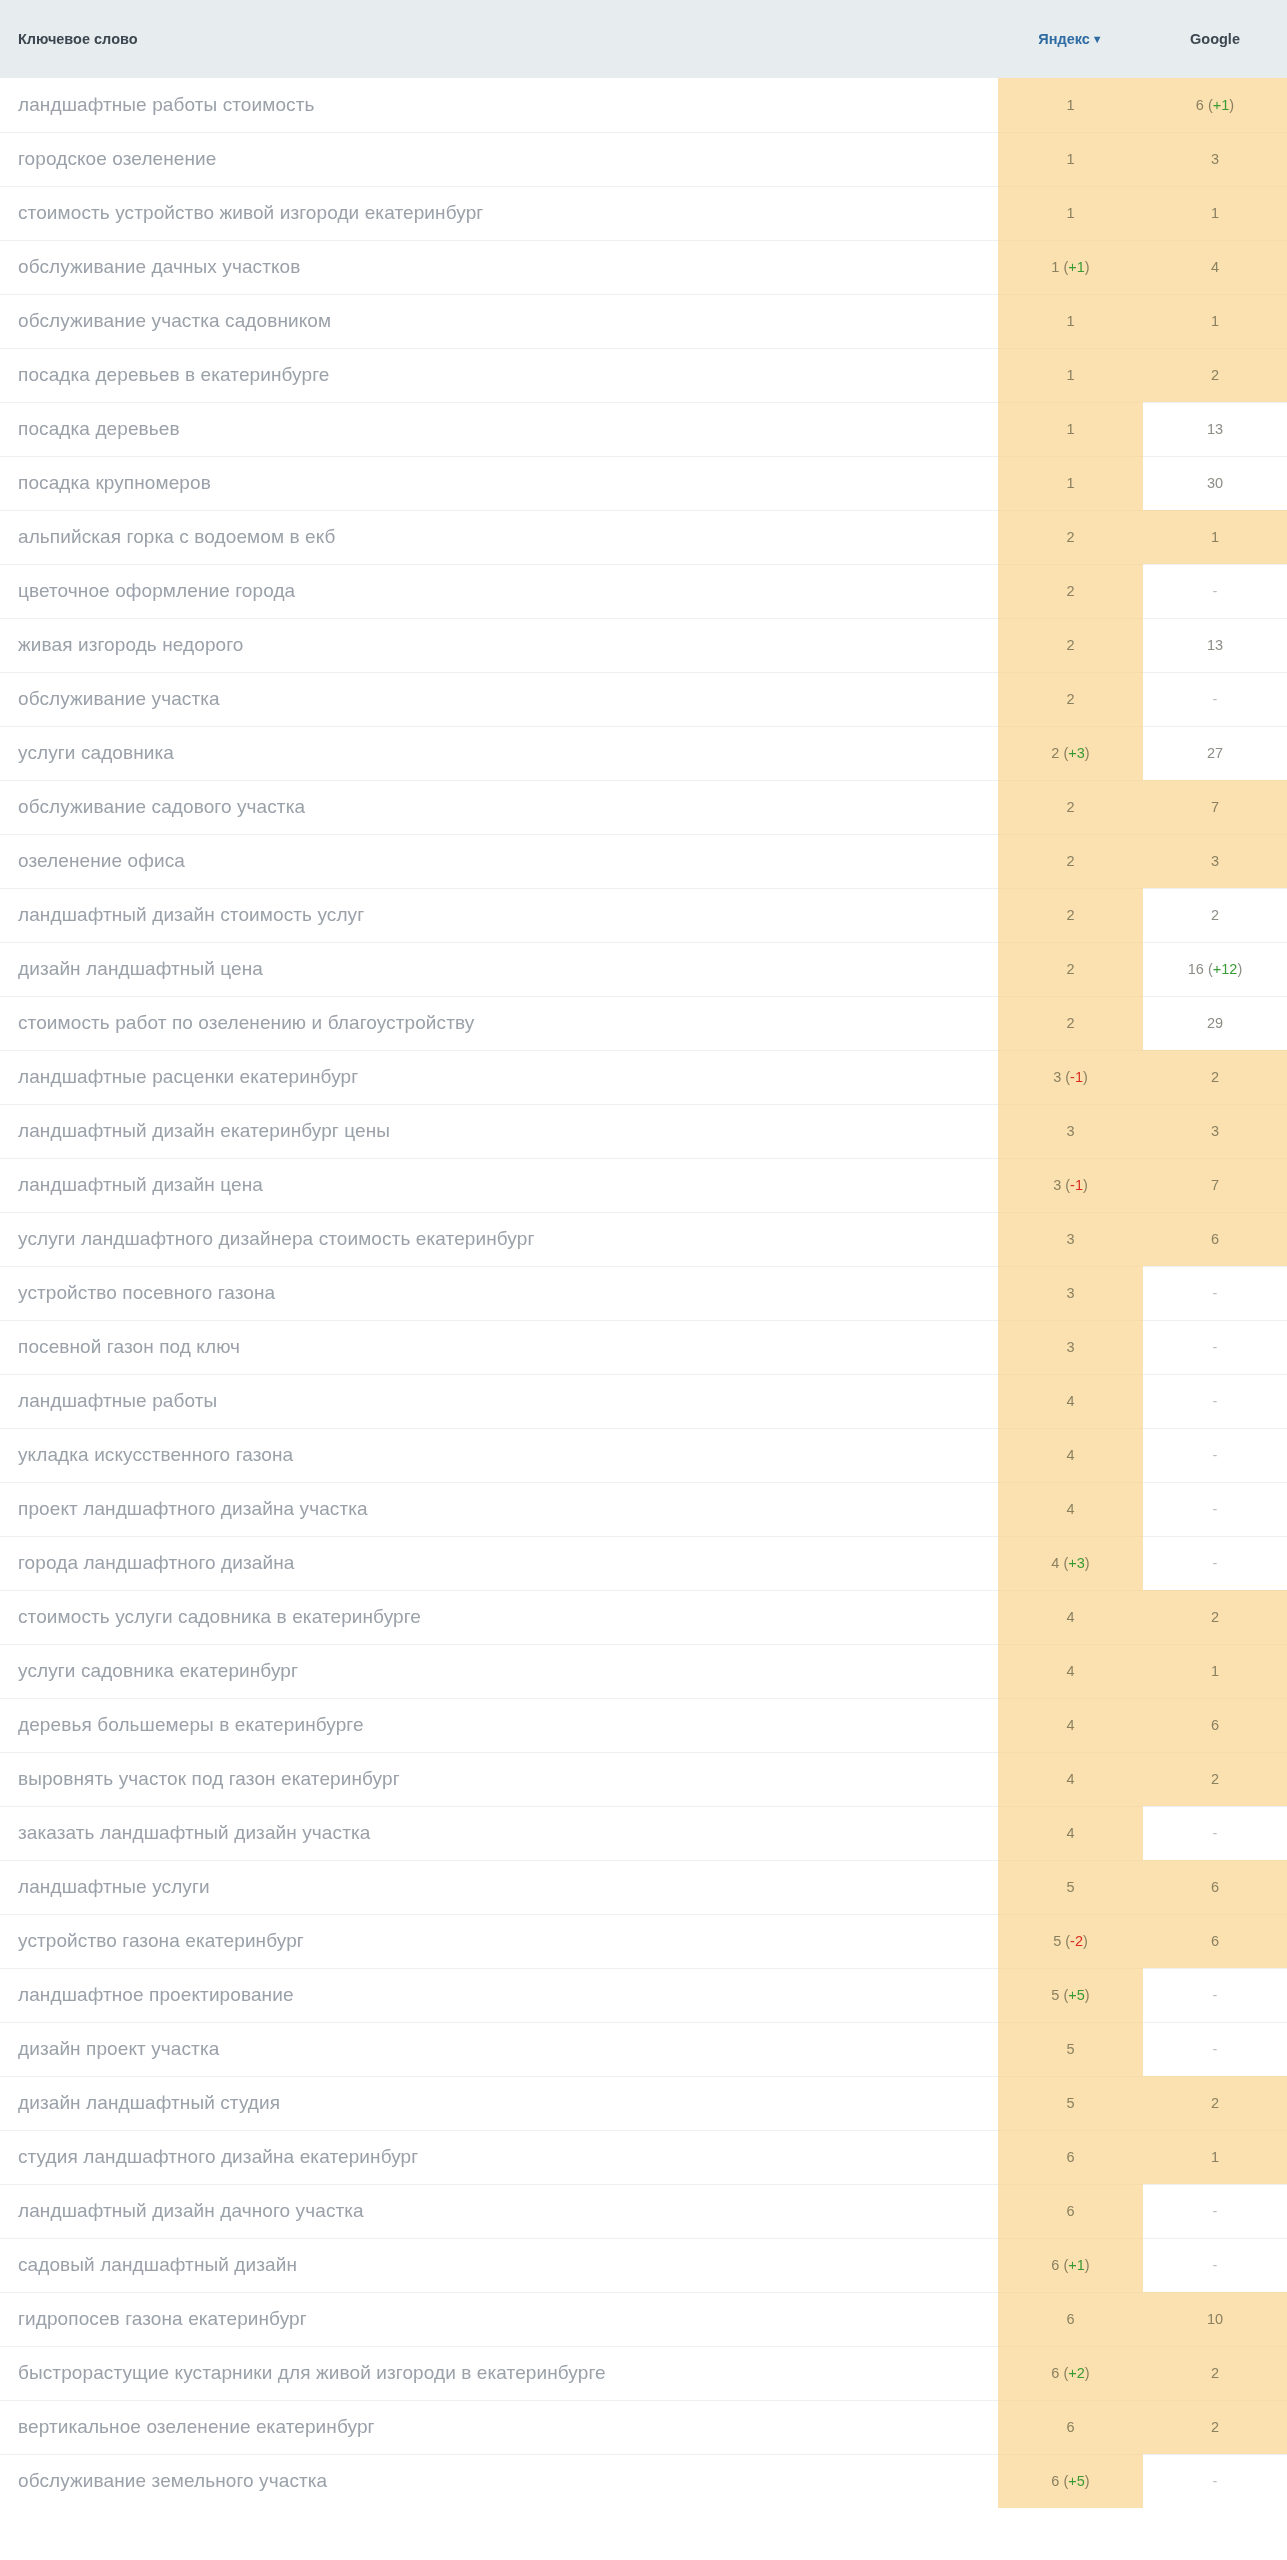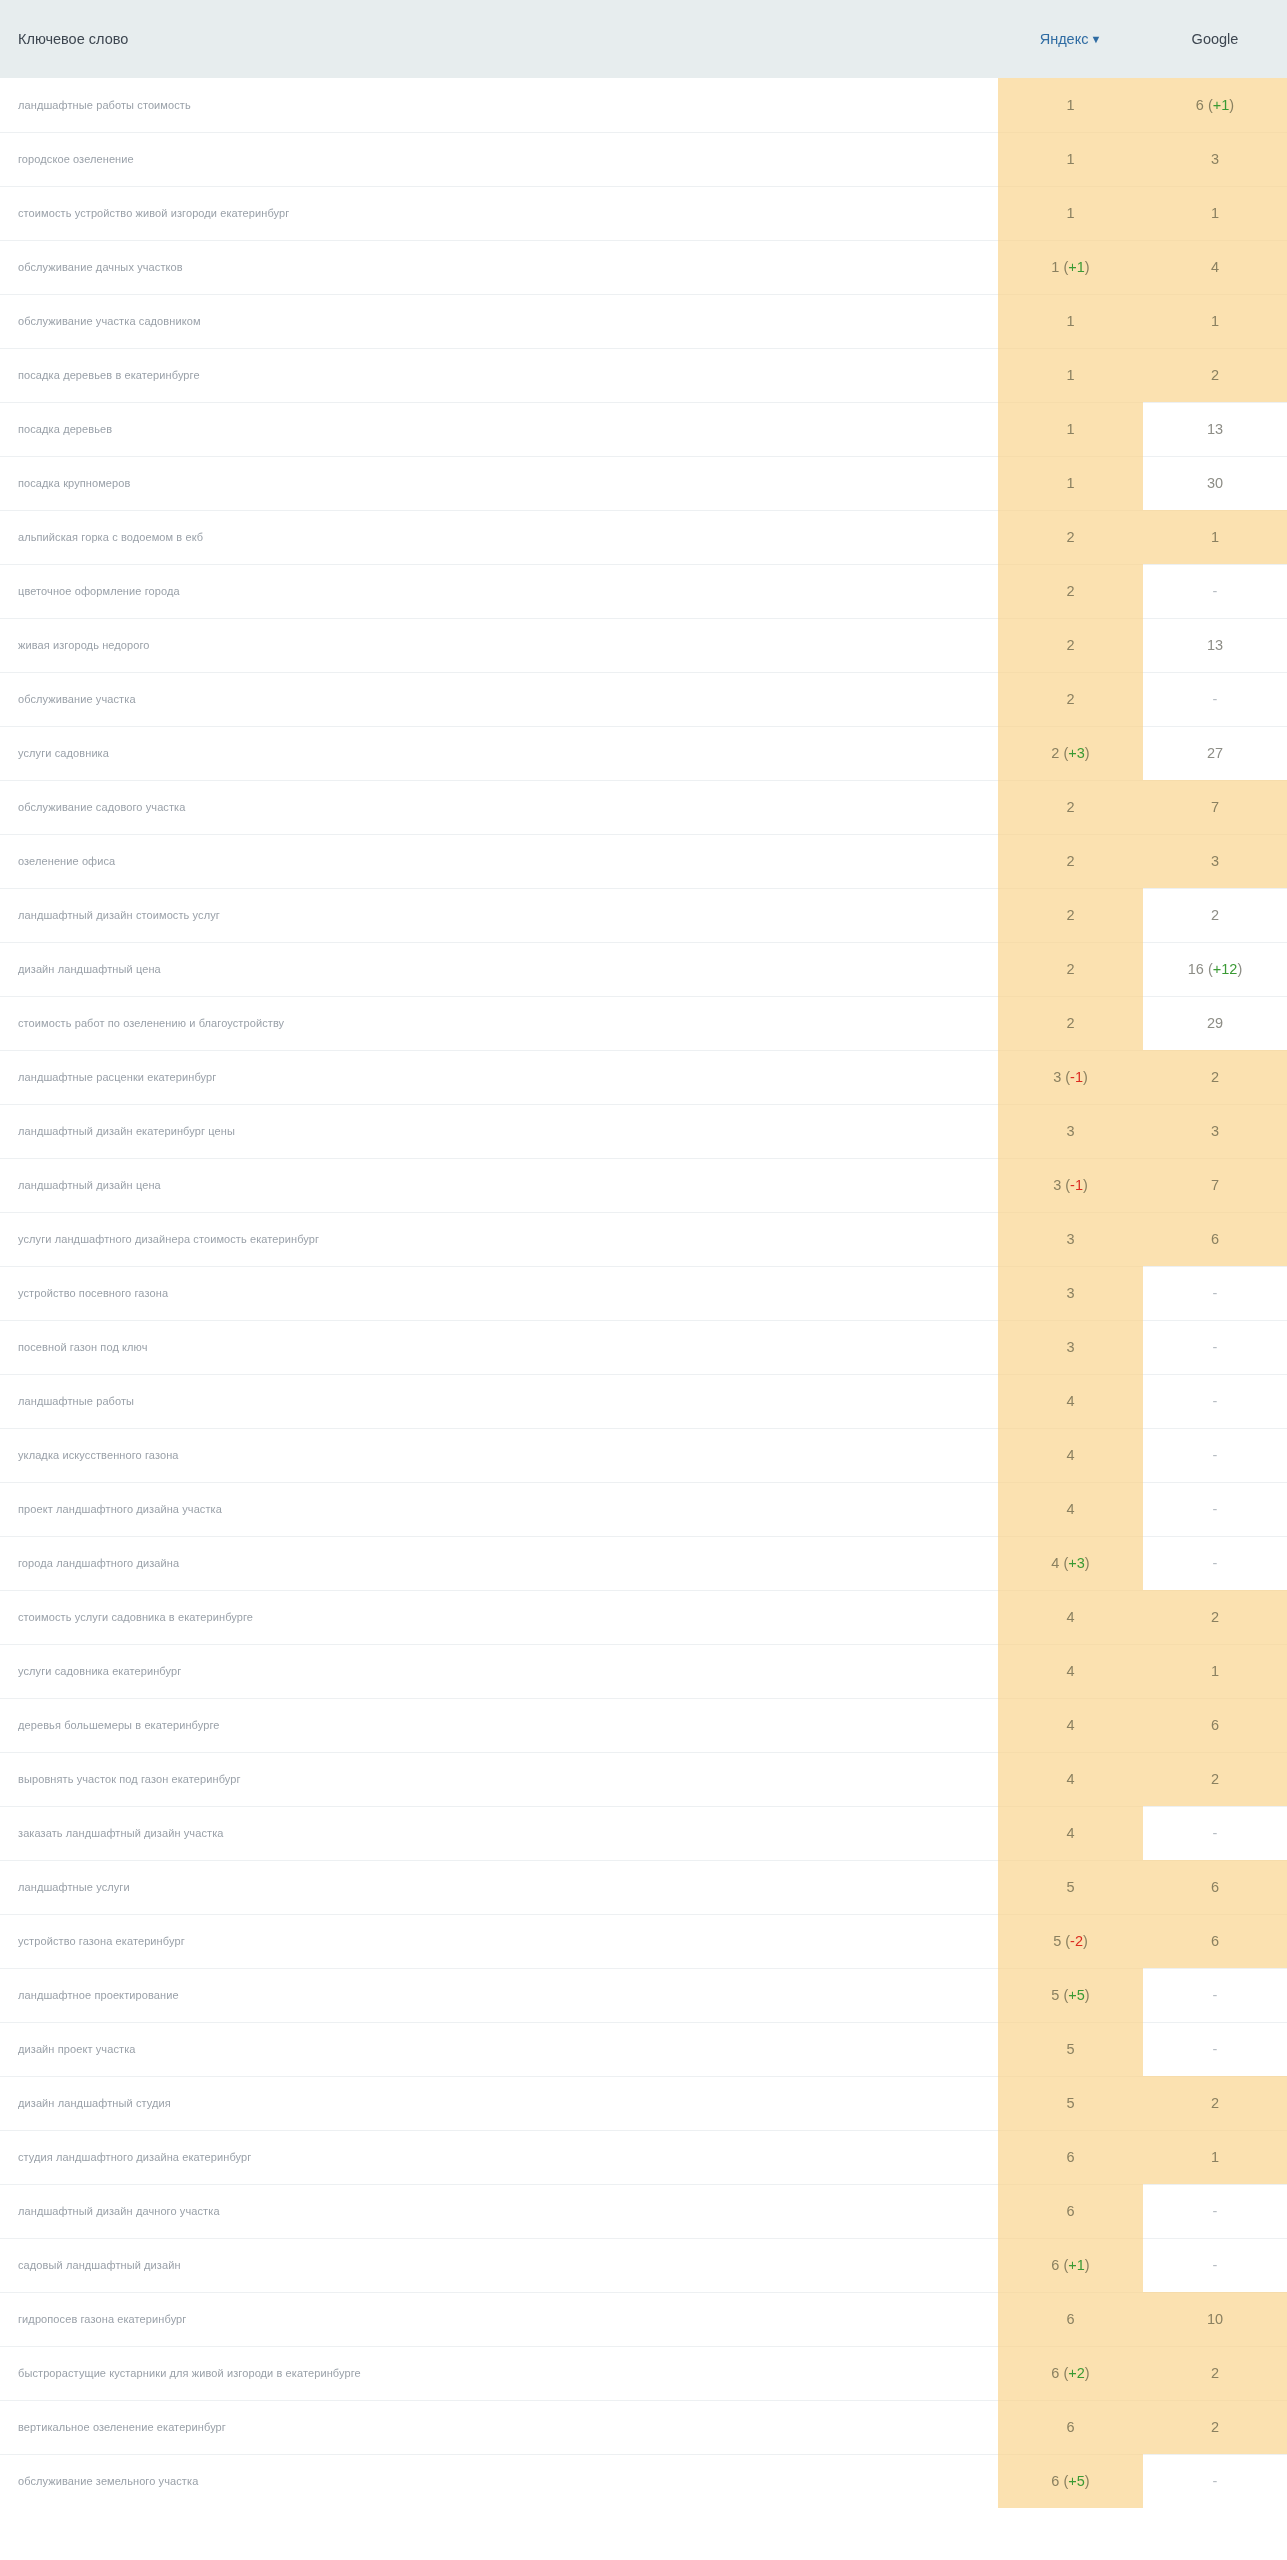--- a/index.html
+++ b/index.html
@@ -23,21 +23,21 @@
 
   .rank-table col.col-keyword { width: 998px; }
   .rank-table col.col-yandex  { width: 145px; }
   .rank-table col.col-google  { width: 144px; }
 
   
   thead tr { height: 78px; }
   thead th {
     background: #e7edee;
     font-size: 14.5px;
-    font-weight: normal;
+    font-weight: bold;
     color: #3d4650;
     padding: 0;
     vertical-align: middle;
     border: 0;
     white-space: nowrap;
   }
   th.th-keyword {
     text-align: left;
     padding-left: 18px;
   }
@@ -66,21 +66,21 @@
     border-top: 1px solid #edf0f2;
     font-size: 14.5px;
     background: #ffffff;
   }
   tbody tr:first-child td { border-top: 0; }
 
   td.cell-keyword {
     text-align: left;
     padding-left: 18px;
     color: #9aa1a9;
-    font-size: 11px;
+    font-size: 19px;
     letter-spacing: 0.1px;
     white-space: nowrap;
     overflow: hidden;
     text-overflow: ellipsis;
   }
 
   td.cell-rank {
     text-align: center;
     color: #8d8d86;
     font-size: 14.5px;

